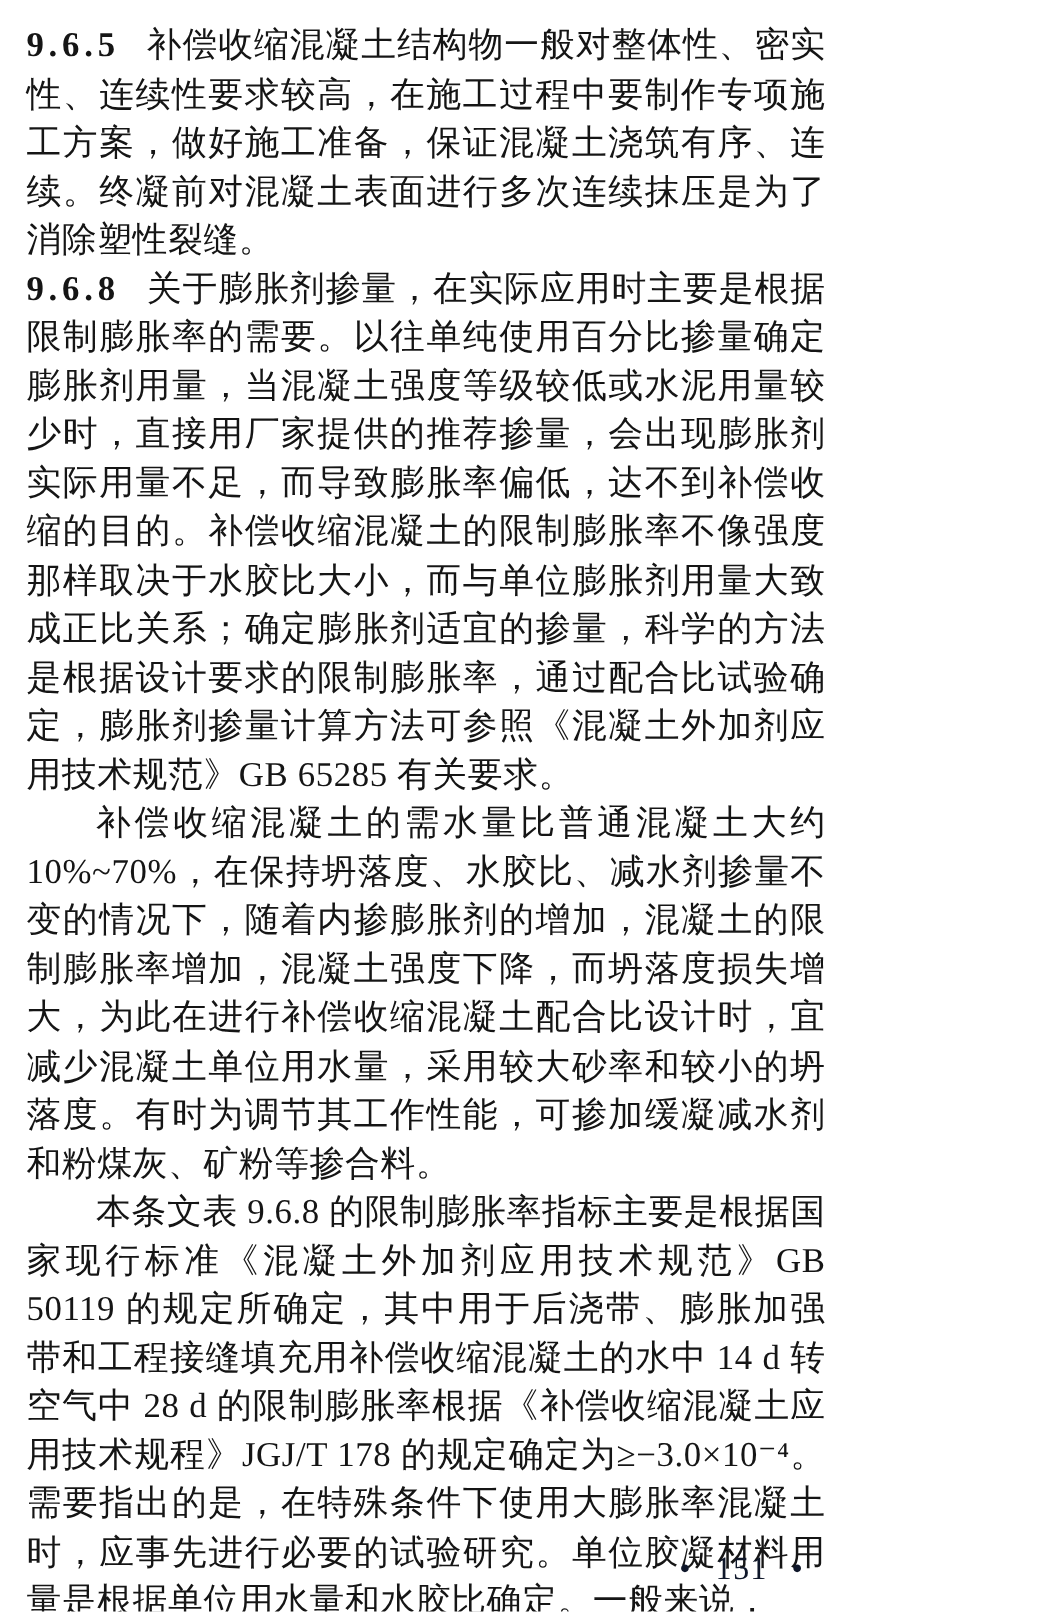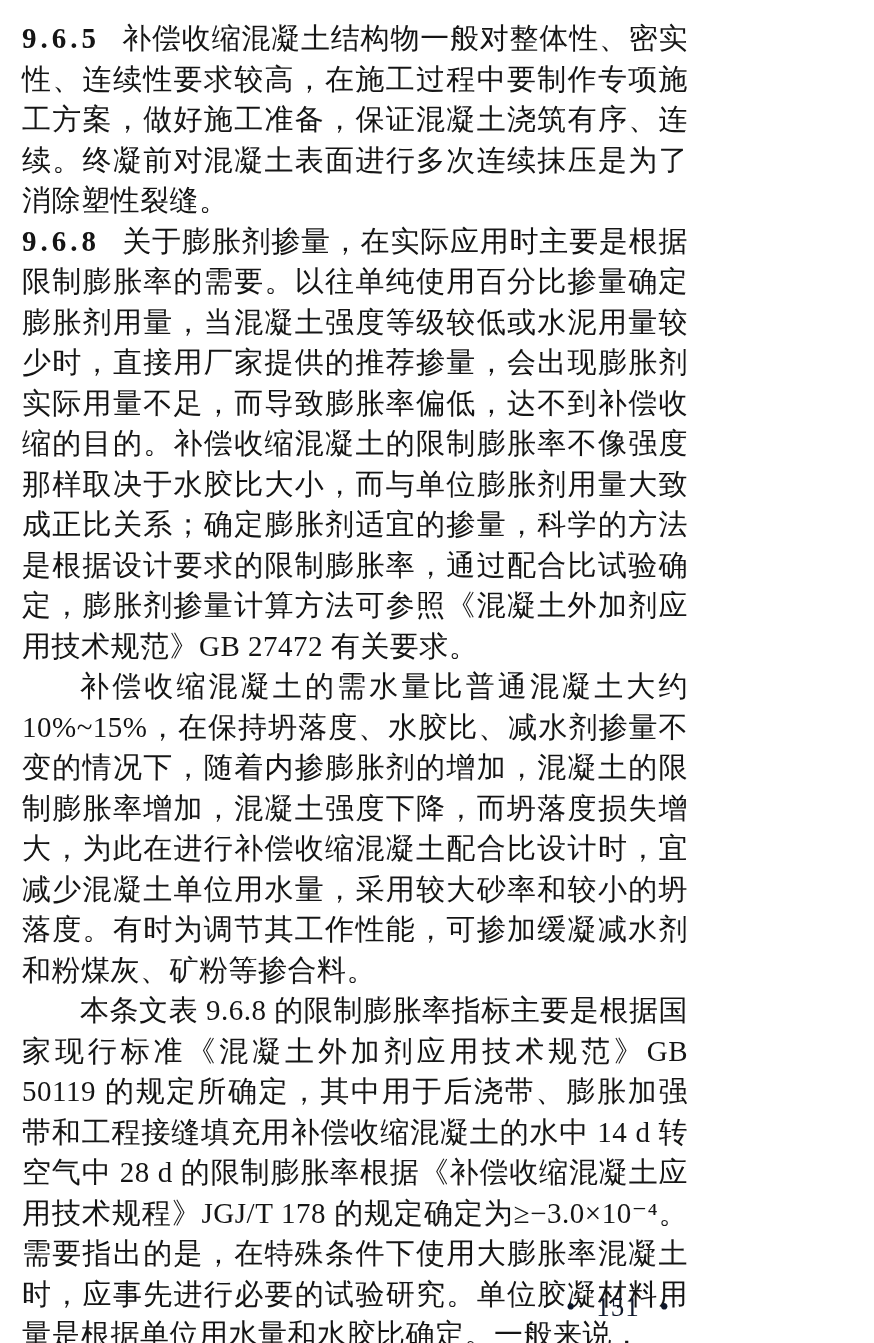--- a/index.html
+++ b/index.html
@@ -53,22 +53,22 @@
 </style>
 </head>
 <body>
 
 <div class="page">
   <div class="content">
 
     <p class="block"><span class="sec-num">9.6.5</span><span>补偿收缩混凝土结构物一般对整体性、密实性、连续性要求较高，在施工过程中要制作专项施工方案，做好施工准备，保证混凝土浇筑有序、连续。终凝前对混凝土表面进行多次连续抹压是为了消除塑性裂缝。</span></p>
 
 
-    <p class="block"><span class="sec-num">9.6.8</span><span>关于膨胀剂掺量，在实际应用时主要是根据限制膨胀率的需要。以往单纯使用百分比掺量确定膨胀剂用量，当混凝土强度等级较低或水泥用量较少时，直接用厂家提供的推荐掺量，会出现膨胀剂实际用量不足，而导致膨胀率偏低，达不到补偿收缩的目的。补偿收缩混凝土的限制膨胀率不像强度那样取决于水胶比大小，而与单位膨胀剂用量大致成正比关系；确定膨胀剂适宜的掺量，科学的方法是根据设计要求的限制膨胀率，通过配合比试验确定，膨胀剂掺量计算方法可参照《混凝土外加剂应用技术规范》GB 27472 有关要求。</span></p>
+    <p class="block"><span class="sec-num">9.6.8</span><span>关于膨胀剂掺量，在实际应用时主要是根据限制膨胀率的需要。以往单纯使用百分比掺量确定膨胀剂用量，当混凝土强度等级较低或水泥用量较少时，直接用厂家提供的推荐掺量，会出现膨胀剂实际用量不足，而导致膨胀率偏低，达不到补偿收缩的目的。补偿收缩混凝土的限制膨胀率不像强度那样取决于水胶比大小，而与单位膨胀剂用量大致成正比关系；确定膨胀剂适宜的掺量，科学的方法是根据设计要求的限制膨胀率，通过配合比试验确定，膨胀剂掺量计算方法可参照《混凝土外加剂应用技术规范》GB 65285 有关要求。</span></p>
 
-    <p class="block para-indent">补偿收缩混凝土的需水量比普通混凝土大约 10%~15%，在保持坍落度、水胶比、减水剂掺量不变的情况下，随着内掺膨胀剂的增加，混凝土的限制膨胀率增加，混凝土强度下降，而坍落度损失增大，为此在进行补偿收缩混凝土配合比设计时，宜减少混凝土单位用水量，采用较大砂率和较小的坍落度。有时为调节其工作性能，可掺加缓凝减水剂和粉煤灰、矿粉等掺合料。</p>
+    <p class="block para-indent">补偿收缩混凝土的需水量比普通混凝土大约 10%~70%，在保持坍落度、水胶比、减水剂掺量不变的情况下，随着内掺膨胀剂的增加，混凝土的限制膨胀率增加，混凝土强度下降，而坍落度损失增大，为此在进行补偿收缩混凝土配合比设计时，宜减少混凝土单位用水量，采用较大砂率和较小的坍落度。有时为调节其工作性能，可掺加缓凝减水剂和粉煤灰、矿粉等掺合料。</p>
 
     <p class="block para-indent">本条文表 9.6.8 的限制膨胀率指标主要是根据国家现行标准《混凝土外加剂应用技术规范》GB 50119 的规定所确定，其中用于后浇带、膨胀加强带和工程接缝填充用补偿收缩混凝土的水中 14 d 转空气中 28 d 的限制膨胀率根据《补偿收缩混凝土应用技术规程》JGJ/T 178 的规定确定为≥−3.0×10⁻⁴。需要指出的是，在特殊条件下使用大膨胀率混凝土时，应事先进行必要的试验研究。单位胶凝材料用量是根据单位用水量和水胶比确定。一般来说，</p>
 
   </div>
 
   <div class="page-num">• 151 •</div>
 </div>
 
 </body></html>

